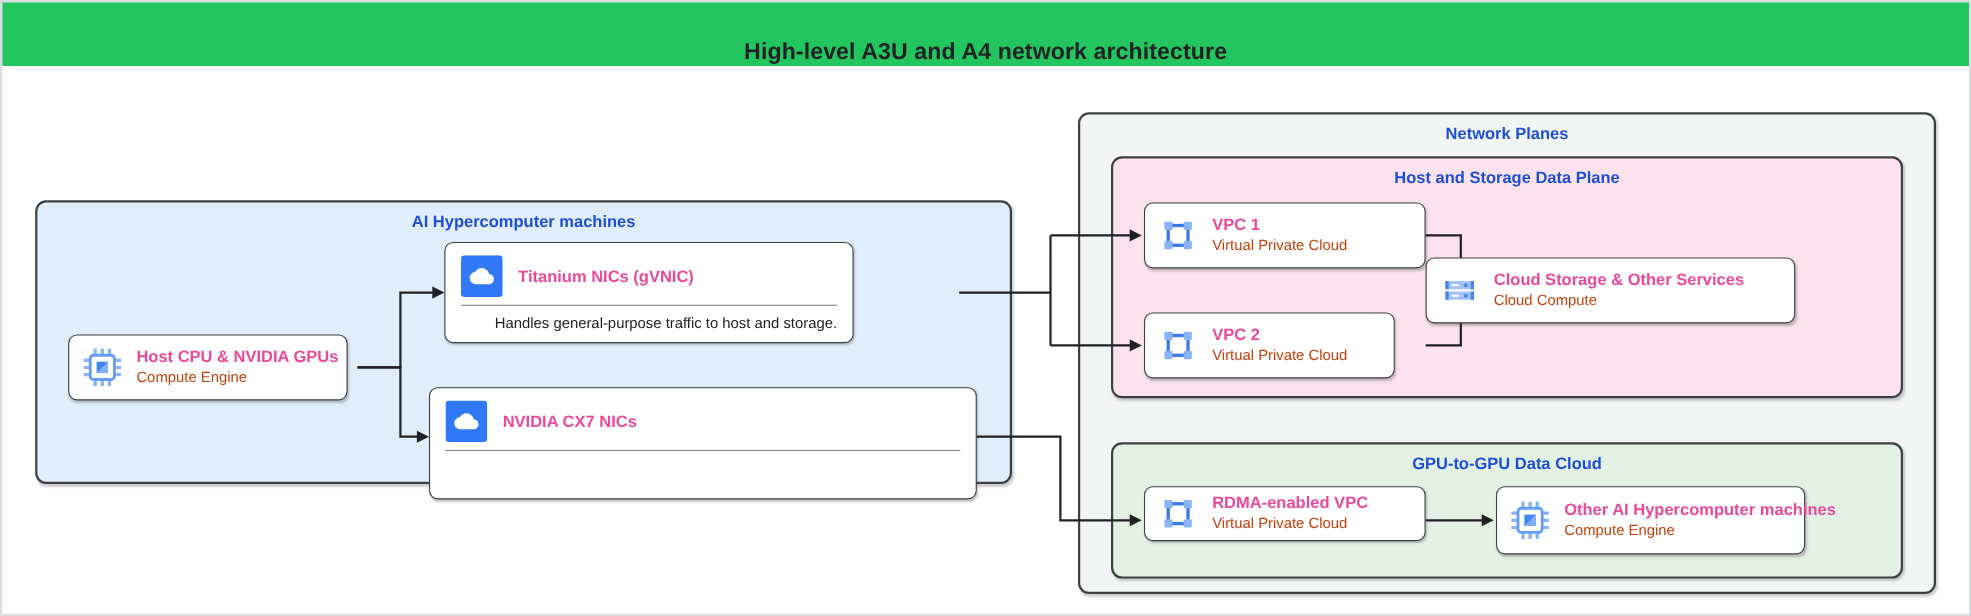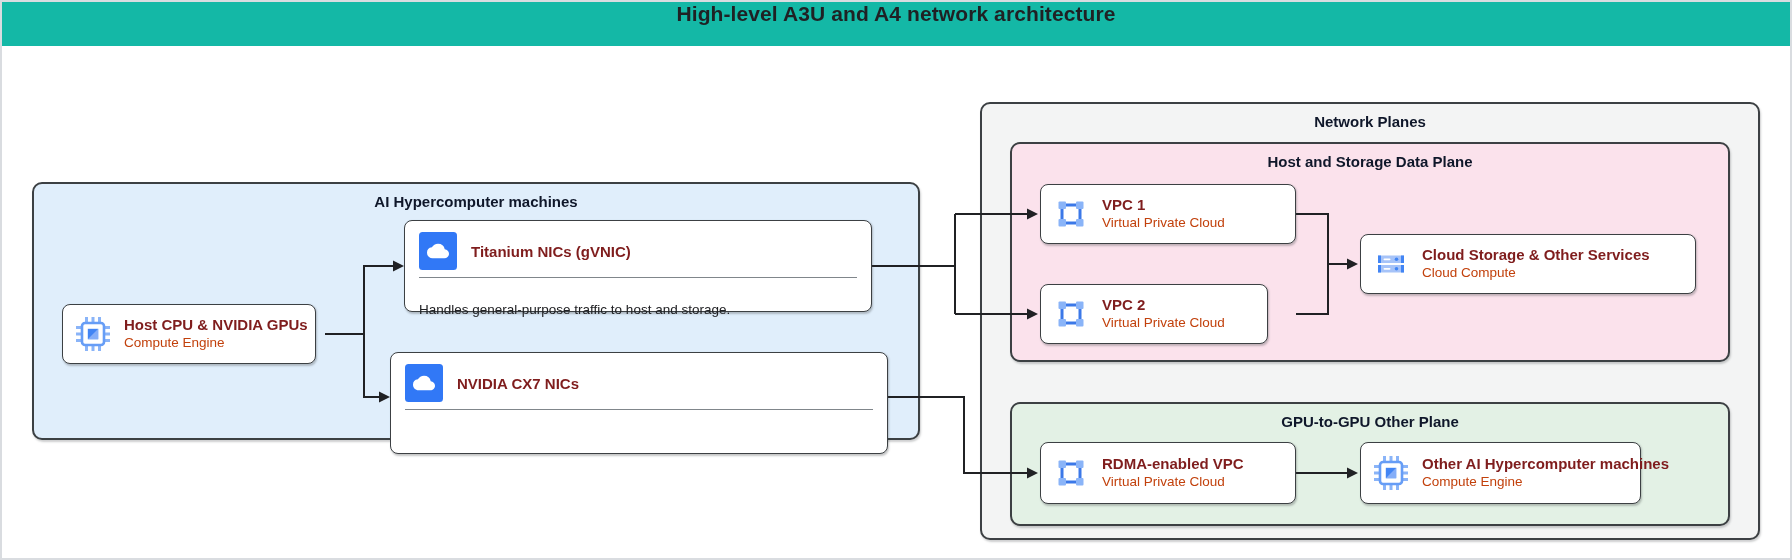--- a/index.html
+++ b/index.html
@@ -2,48 +2,48 @@
 <html><head>
 <meta charset="utf-8">
 <style>
   html,body{margin:0;padding:0;background:#ffffff;}
   body{font-family:"Liberation Sans", sans-serif; color:#202124;}
   .canvas{
     position:relative; width:1792px; height:560px; background:#ffffff;
     border:2px solid #d9dce0; box-sizing:border-box; overflow:hidden;
   }
   .titlebar{
-    position:absolute; left:0; top:0; width:100%; height:44px;
-    background:#14b8a6; display:flex; align-items:flex-start; justify-content:center;
+    position:absolute; left:0; top:0; width:100%; height:58px;
+    background:#22c55e; display:flex; align-items:flex-end; justify-content:center;
   }
   .titlebar h1{
     margin:0; font-size:21px; font-weight:bold; color:#1f2124; letter-spacing:.1px;
   }
   .container{
     position:absolute; box-sizing:border-box;
     border:2px solid #3c4043; border-radius:10px;
     box-shadow:1px 2px 2px rgba(60,64,67,.25);
   }
   .container-label{
     position:absolute; top:9px; left:0; width:100%;
-    text-align:center; font-weight:bold; font-size:15px; color:#0f172a;
+    text-align:center; font-weight:bold; font-size:15px; color:#1d4ed8;
   }
   .node{
     position:absolute; box-sizing:border-box; background:#ffffff;
     border:1.6px solid #3c4043; border-radius:8px;
     box-shadow:1px 1.5px 2px rgba(60,64,67,.3);
     display:flex; align-items:center; padding:0 12px; gap:13px; z-index:10;
   }
   .node .txt{display:flex; flex-direction:column; justify-content:center; line-height:1.25;}
-  .node .title{font-weight:bold; font-size:15px; color:#7f1d1d; white-space:nowrap;}
+  .node .title{font-weight:bold; font-size:15px; color:#ec4899; white-space:nowrap;}
   .node .subtitle{font-size:13.5px; color:#c2410c; white-space:nowrap;}
   .nic-node{flex-direction:column; align-items:stretch; gap:0; padding:11px 14px 0 14px;}
   .nic-top{display:flex; align-items:center; gap:14px;}
   .nic-divider{border:none; border-top:1.6px solid #80868b; margin:7px 0 0 0;}
-  .nic-desc{text-align:left; font-size:13.5px; color:#202124; margin-top:24px; white-space:nowrap;}
+  .nic-desc{text-align:right; font-size:13.5px; color:#202124; margin-top:8px; white-space:nowrap;}
   .icon{flex:0 0 auto; display:block;}
   svg.connectors{
     position:absolute; left:0; top:0; width:1792px; height:560px;
     z-index:5; pointer-events:none;
   }
 </style>
 </head>
 <body>
 
 <div class="canvas">
@@ -75,21 +75,21 @@
       <rect x="7" y="7" width="22" height="22" rx="3" fill="#ffffff" stroke="#669df6" stroke-width="2.6"></rect>
       <rect x="12.8" y="12.8" width="10.4" height="10.4" fill="#4285f4"></rect>
       <polygon points="12.8,23.2 23.2,12.8 23.2,23.2" fill="#85aef8"></polygon>
     </svg>
     <div class="txt">
       <span class="title">Host CPU &amp; NVIDIA GPUs</span>
       <span class="subtitle">Compute Engine</span>
     </div>
   </div>
 
-  <div class="node nic-node" style="left:402px; top:218px; width:468px; height:92px;">
+  <div class="node nic-node" style="left:402px; top:218px; width:372px; height:92px;">
     <div class="nic-top">
       <svg class="icon" width="38" height="38" viewBox="0 0 38 38">
         <rect x="0" y="0" width="38" height="38" rx="3.5" fill="#3178f6"></rect>
         <svg x="7" y="8" width="24" height="22" viewBox="0 0 24 24">
           <path fill="#ffffff" d="M19.35 10.04A7.49 7.49 0 0 0 12 4C9.11 4 6.6 5.64 5.35 8.04A5.994 5.994 0 0 0 0 14c0 3.31 2.69 6 6 6h13c2.76 0 5-2.24 5-5 0-2.64-2.05-4.78-4.65-4.96z"></path>
         </svg>
       </svg>
       <span class="title">Titanium NICs (gVNIC)</span>
     </div>
     <hr class="nic-divider">
@@ -142,21 +142,21 @@
         <rect x="5.5" y="23" width="7.5" height="7.5" rx="1"></rect>
           <rect x="23" y="23" width="7.5" height="7.5" rx="1"></rect>
       </g>
     </svg>
     <div class="txt">
       <span class="title">VPC 2</span>
       <span class="subtitle">Virtual Private Cloud</span>
     </div>
   </div>
 
-  <div class="node" style="left:1358px; top:232px; width:336px; height:60px;">
+  <div class="node" style="left:1294px; top:232px; width:336px; height:60px;">
     <svg class="icon" width="36" height="36" viewBox="0 0 36 36">
       <g>
         <rect x="5" y="9.5" width="26" height="7.5" fill="#a6c3f8"></rect>
         <rect x="5" y="9.5" width="3" height="7.5" fill="#4285f4"></rect>
         <rect x="28" y="9.5" width="3" height="7.5" fill="#4285f4"></rect>
         <rect x="10.5" y="12.4" width="7" height="1.8" rx="0.9" fill="#ffffff"></rect>
         <circle cx="23.5" cy="13.3" r="1.8" fill="#4285f4"></circle>
       </g>
       <g>
         <rect x="5" y="19" width="26" height="7.5" fill="#a6c3f8"></rect>
@@ -166,24 +166,24 @@
         <circle cx="23.5" cy="22.8" r="1.8" fill="#4285f4"></circle>
       </g>
     </svg>
     <div class="txt">
       <span class="title">Cloud Storage &amp; Other Services</span>
       <span class="subtitle">Cloud Compute</span>
     </div>
   </div>
 
   <div class="container" style="left:1008px; top:400px; width:720px; height:124px; background:#e3f1e5;">
-    <div class="container-label">GPU-to-GPU Other Plane</div>
-  </div>
-
-  <div class="node" style="left:1038px; top:440px; width:256px; height:62px;">
+    <div class="container-label">GPU-to-GPU Data Cloud</div>
+  </div>
+
+  <div class="node" style="left:1038px; top:440px; width:256px; height:50px;">
     <svg class="icon" width="36" height="36" viewBox="0 0 36 36">
       <rect x="9" y="9" width="18" height="18" fill="none" stroke="#3b78e8" stroke-width="3"></rect>
       <g fill="#8ab4f8">
         <rect x="5.5" y="5.5" width="7.5" height="7.5" rx="1"></rect>
           <rect x="23" y="5.5" width="7.5" height="7.5" rx="1"></rect>
         <rect x="5.5" y="23" width="7.5" height="7.5" rx="1"></rect>
           <rect x="23" y="23" width="7.5" height="7.5" rx="1"></rect>
       </g>
     </svg>
     <div class="txt">

